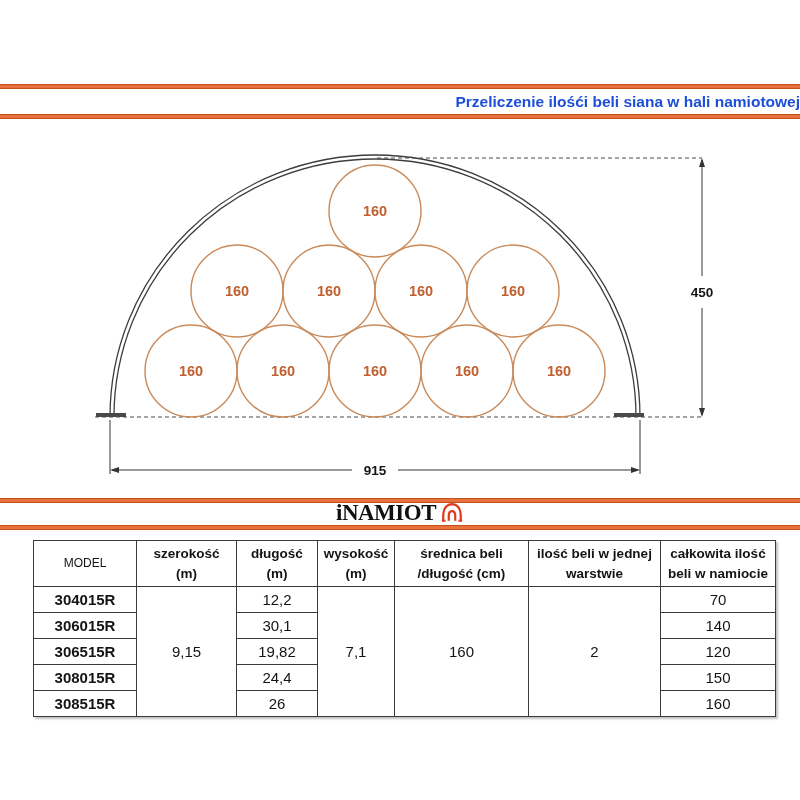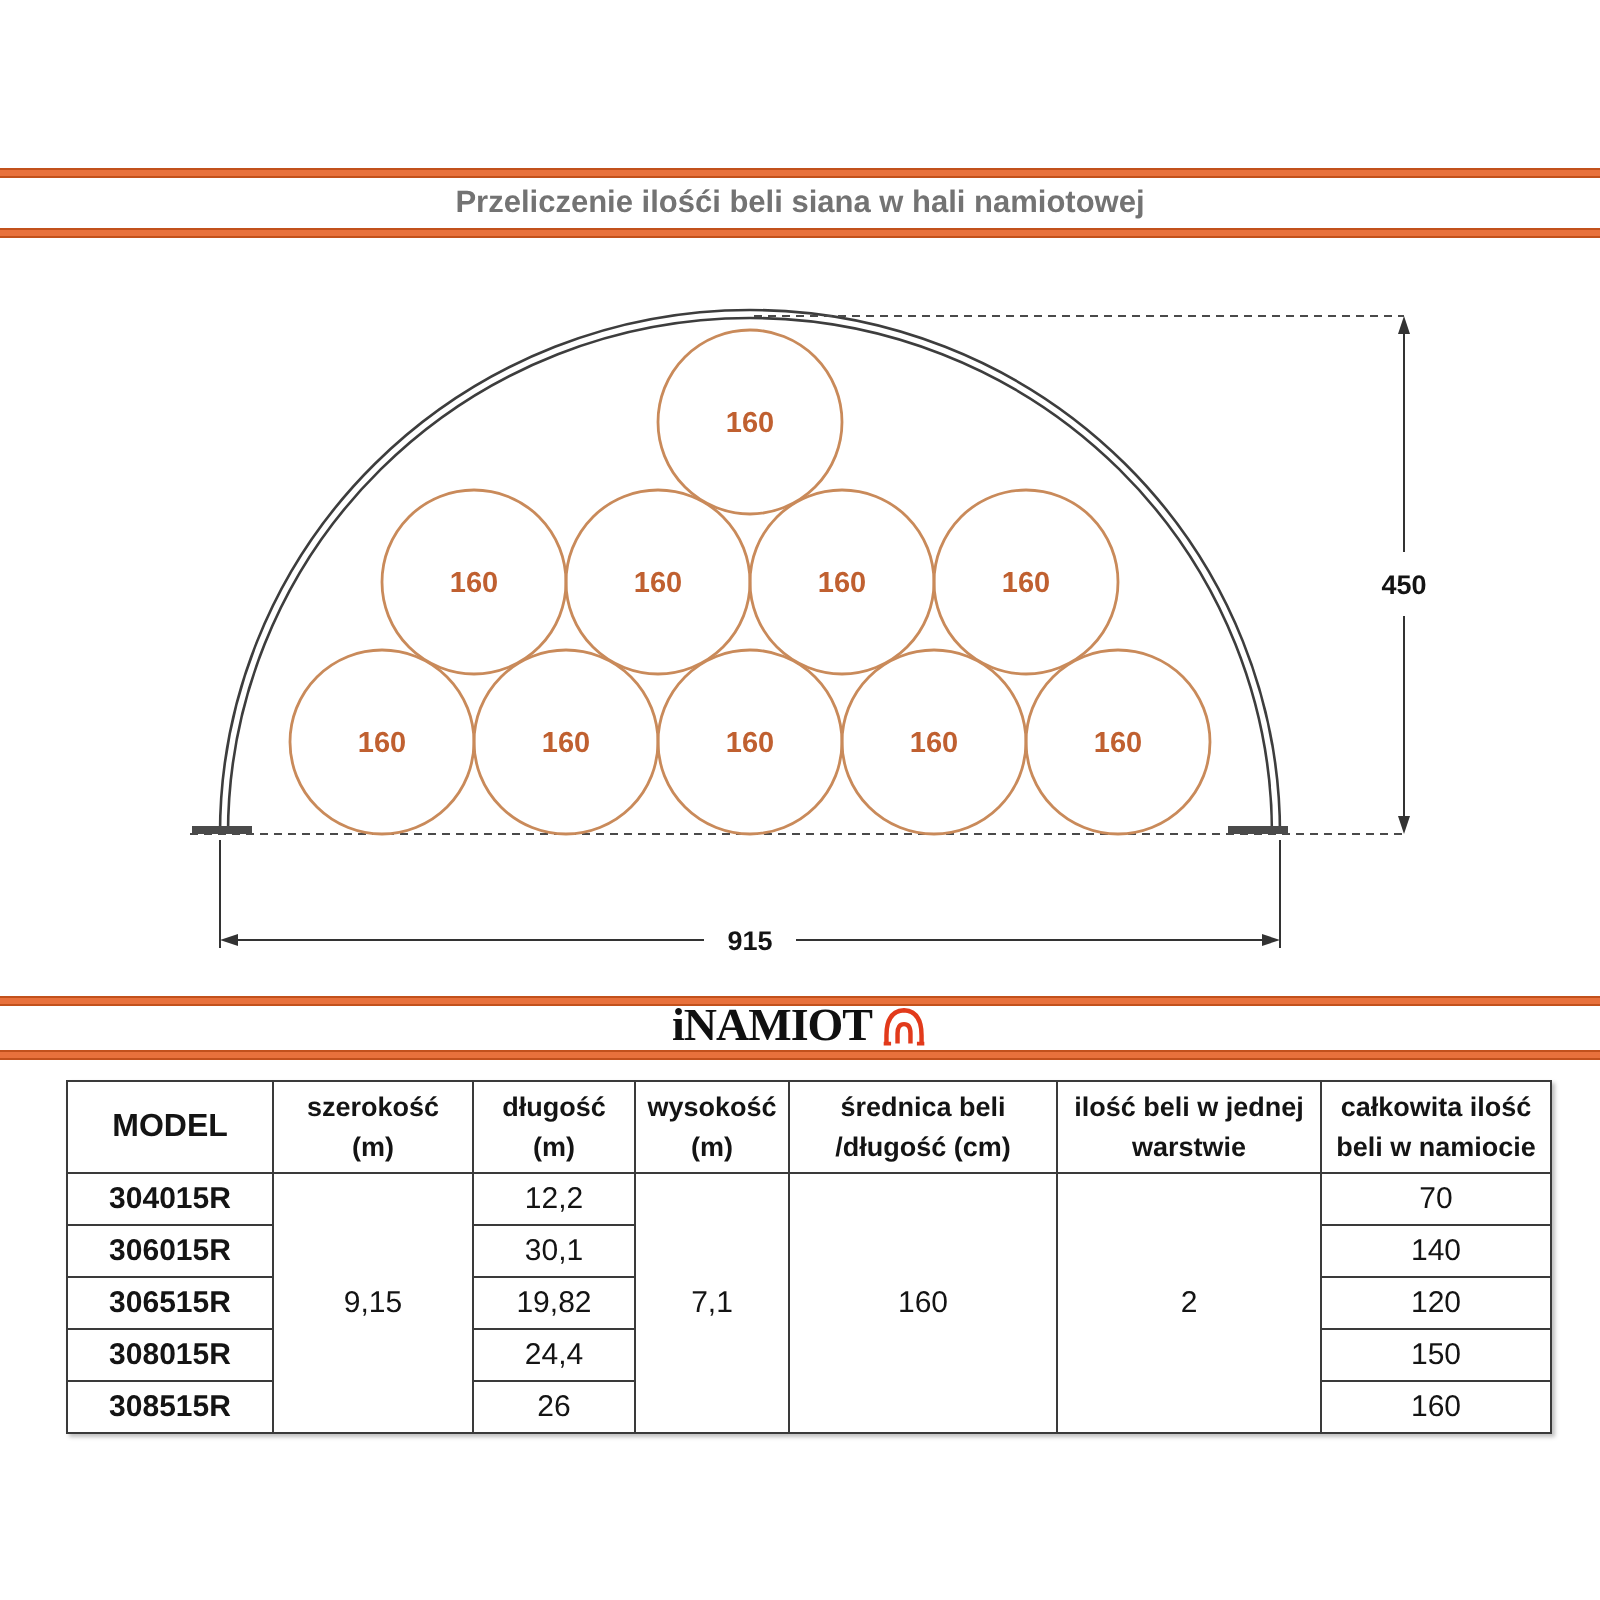--- a/index.html
+++ b/index.html
@@ -11,43 +11,43 @@
   .rule{
     position:absolute;left:0;width:800px;height:3px;background:#e8713c;
     border-top:1px solid #c2511c;border-bottom:1px solid #c2511c;
   }
   #rule-top{top:84px;}
   #rule-title-bottom{top:114px;}
   #rule-logo-top{top:498px;}
   #rule-logo-bottom{top:525px;}
   .title-bar{
     position:absolute;top:89px;left:0;width:800px;height:42px;
-    line-height:25px;text-align:center;font-size:15.5px;font-weight:bold;color:#737373;
+    line-height:25px;text-align:right;font-size:15.5px;font-weight:bold;color:#1d4ed8;
   }
   #diagram-svg{position:absolute;top:130px;left:0;}
   .logo-row{
     position:absolute;top:500px;left:0;width:800px;height:25px;
-    display:flex;align-items:center;justify-content:center;gap:4px;
+    display:flex;justify-content:center;gap:4px;
   }
   .logo-text{
     font-family:"Liberation Serif","DejaVu Serif",serif;
     font-weight:bold;font-size:23px;letter-spacing:-0.5px;color:#101010;
     line-height:25px;
   }
   .spec-table{
     position:absolute;top:540px;left:33px;width:742px;
     border-collapse:collapse;table-layout:fixed;
     box-shadow:1.5px 1.5px 2px rgba(0,0,0,0.25);
   }
   .spec-table td{
     border:1.5px solid #3a3a3a;text-align:center;vertical-align:middle;
     padding:0;font-size:15px;color:#141414;background:#fff;
   }
   .spec-table td.hdr{height:45px;font-size:13.5px;line-height:1.45;font-weight:700;}
-  .spec-table td.hdr-model{font-weight:bold;font-size:16px;text-align:center;}
+  .spec-table td.hdr-model{font-weight:normal;font-size:12px;text-align:center;}
   .spec-table td.cell{height:25px;}
   .spec-table td.model{font-weight:bold;}
 </style>
 </head>
 <body>
 
 <div class="rule" id="rule-top"></div>
 <div class="title-bar">Przeliczenie ilośći beli siana w hali namiotowej</div>
 <div class="rule" id="rule-title-bottom"></div>
 

